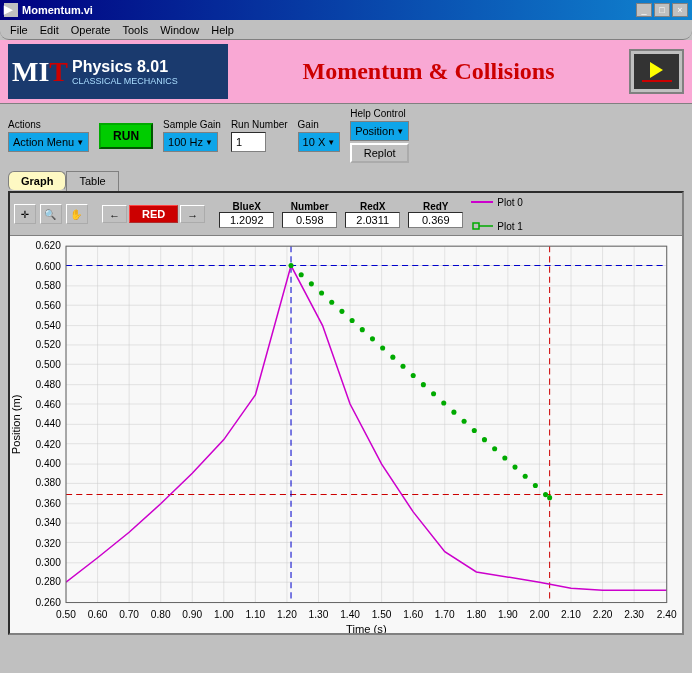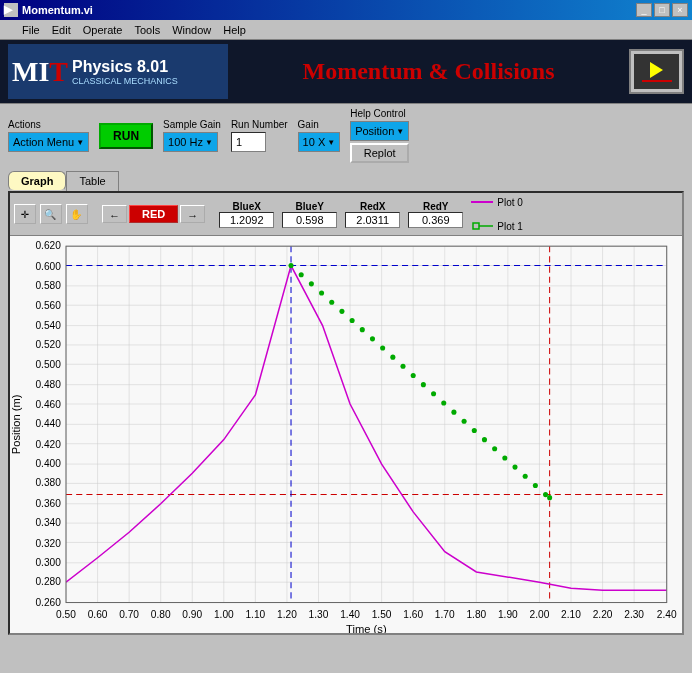--- a/index.html
+++ b/index.html
@@ -2,23 +2,23 @@
 <html><head>
   <meta charset="utf-8">
   <style>
     * { box-sizing: border-box; margin: 0; padding: 0; }
     body { background: #c0c0c0; font-family: Arial, sans-serif; font-size: 11px; width: 692px; height: 673px; overflow: hidden; }
     .title-bar { background: linear-gradient(to right, #000080, #1084d0); color: white; display: flex; align-items: center; justify-content: space-between; padding: 2px 4px; height: 20px; }
     .title-bar-left { display: flex; align-items: center; gap: 4px; font-size: 11px; font-weight: bold; }
     .title-bar-icon { width: 14px; height: 14px; background: #c0c0c0; display: inline-block; }
     .title-bar-buttons { display: flex; gap: 2px; }
     .title-bar-btn { width: 16px; height: 14px; background: #c0c0c0; border: 1px solid #808080; font-size: 9px; display: flex; align-items: center; justify-content: center; cursor: pointer; }
-    .menu-bar { background: #c0c0c0; display: flex; gap: 0; padding: 2px 16px; border-bottom: 1px solid #808080; height: 20px; align-items: center; }
+    .menu-bar { background: #c0c0c0; display: flex; gap: 0; padding: 2px 4px; border-bottom: 1px solid #808080; height: 20px; align-items: center; border-radius: 9px; }
     .menu-item { padding: 1px 6px; cursor: pointer; font-size: 11px; }
-    .header-section { background: #0f172a; padding: 4px 8px; display: flex; align-items: center; gap: 0; }
+    .header-section { background: #f9a8d4; padding: 4px 8px; display: flex; align-items: center; gap: 0; }
     .mit-logo { width: 220px; height: 55px; background: #1a3a6e; display: flex; align-items: center; padding: 4px; }
     .mit-text { color: white; font-size: 28px; font-weight: bold; font-family: serif; margin-right: 4px; }
     .mit-right { display: flex; flex-direction: column; }
     .physics-title { color: white; font-size: 16px; font-weight: bold; }
     .physics-subtitle { color: #aaddff; font-size: 9px; }
     .main-title { flex: 1; text-align: center; color: #cc0000; font-size: 24px; font-weight: bold; font-family: serif; }
     .video-icon { width: 55px; height: 45px; background: #c0c0c0; border: 2px solid #808080; display: flex; align-items: center; justify-content: center; }
     .video-inner { width: 45px; height: 35px; background: #333; display: flex; align-items: center; justify-content: center; }
     .controls-row { background: #c0c0c0; padding: 4px 8px; display: flex; align-items: center; gap: 10px; border-top: 1px solid #808080; }
     .control-group { display: flex; flex-direction: column; align-items: flex-start; gap: 2px; }
@@ -143,21 +143,21 @@
       <button class="cursor-btn">←</button>
       <button class="red-cursor-btn">RED</button>
       <button class="cursor-btn">→</button>
     </div>
     <div class="coord-section">
       <div class="coord-group">
         <div class="coord-lbl">BlueX</div>
         <div class="coord-val">1.2092</div>
       </div>
       <div class="coord-group">
-        <div class="coord-lbl">BlueY</div>
+        <div class="coord-lbl">Number</div>
         <div class="coord-val">0.598</div>
       </div>
       <div class="coord-group">
         <div class="coord-lbl">RedX</div>
         <div class="coord-val">2.0311</div>
       </div>
       <div class="coord-group">
         <div class="coord-lbl">RedY</div>
         <div class="coord-val">0.369</div>
       </div>

